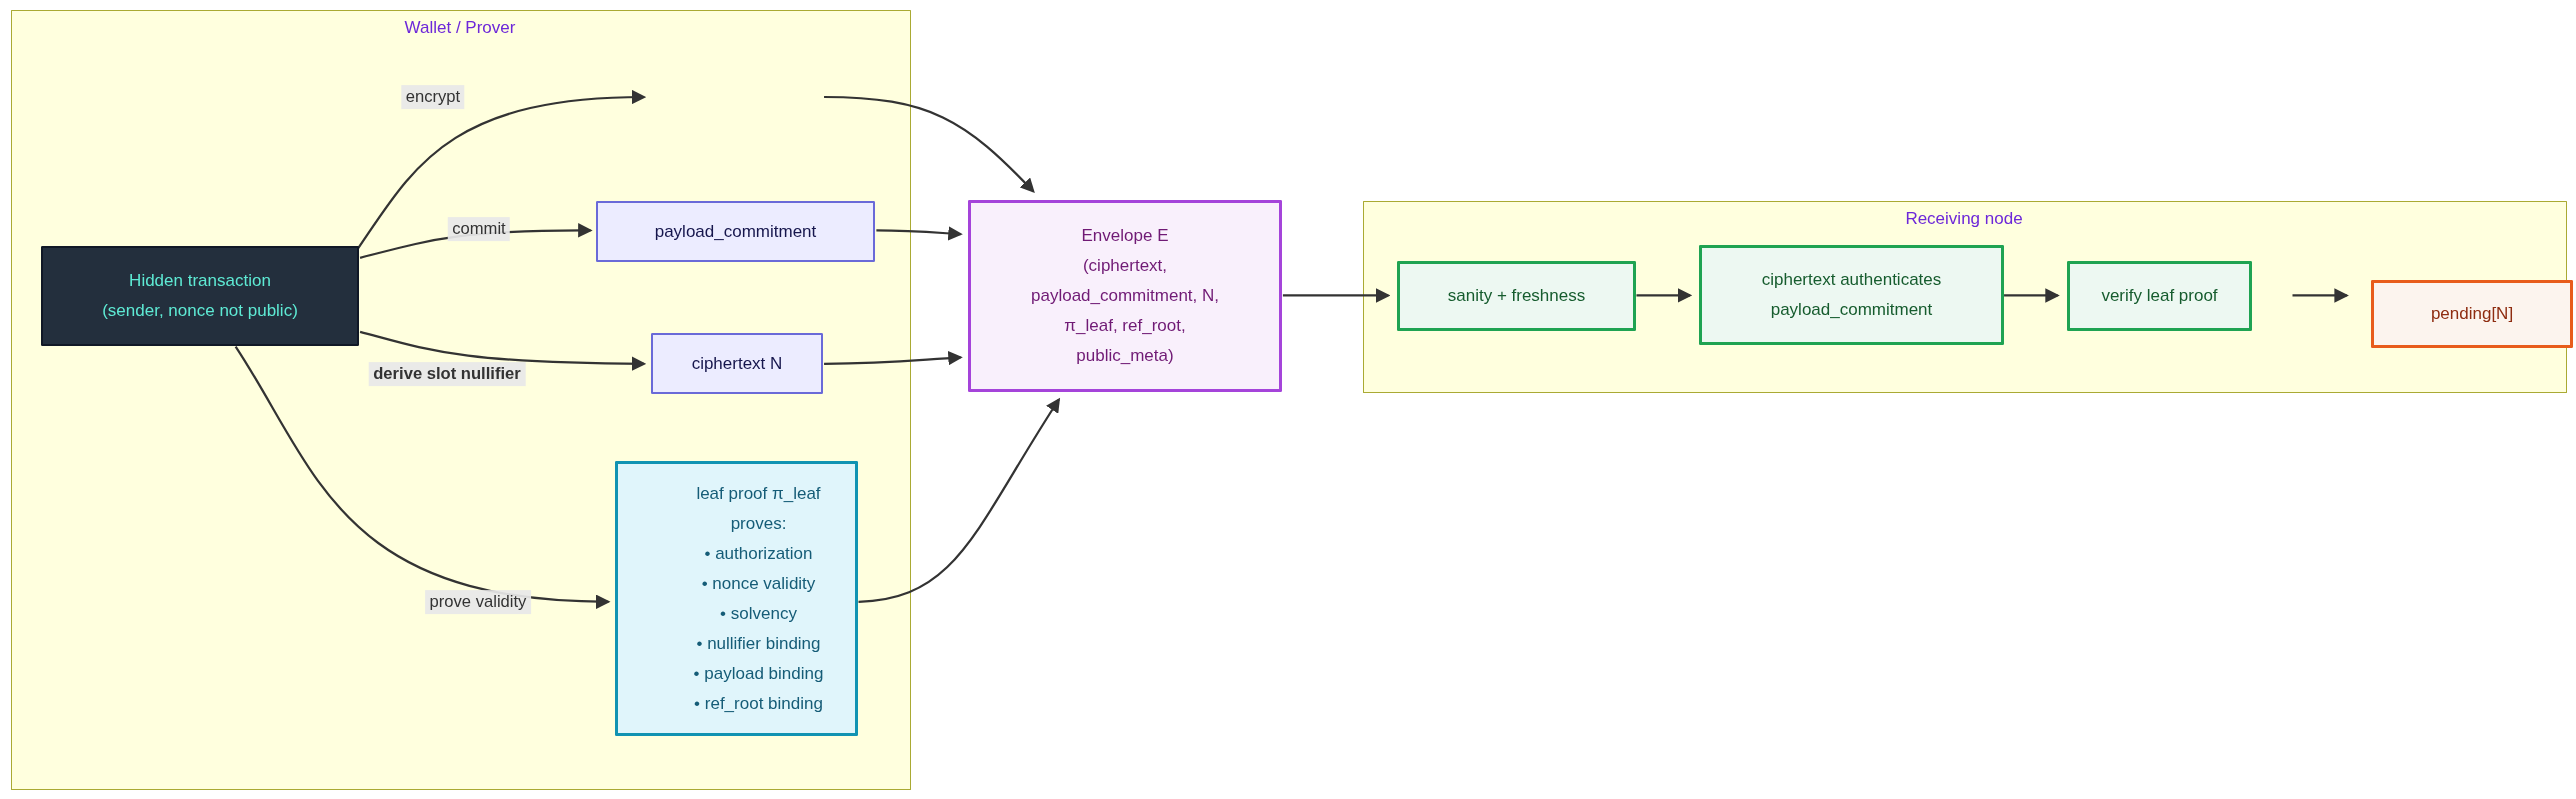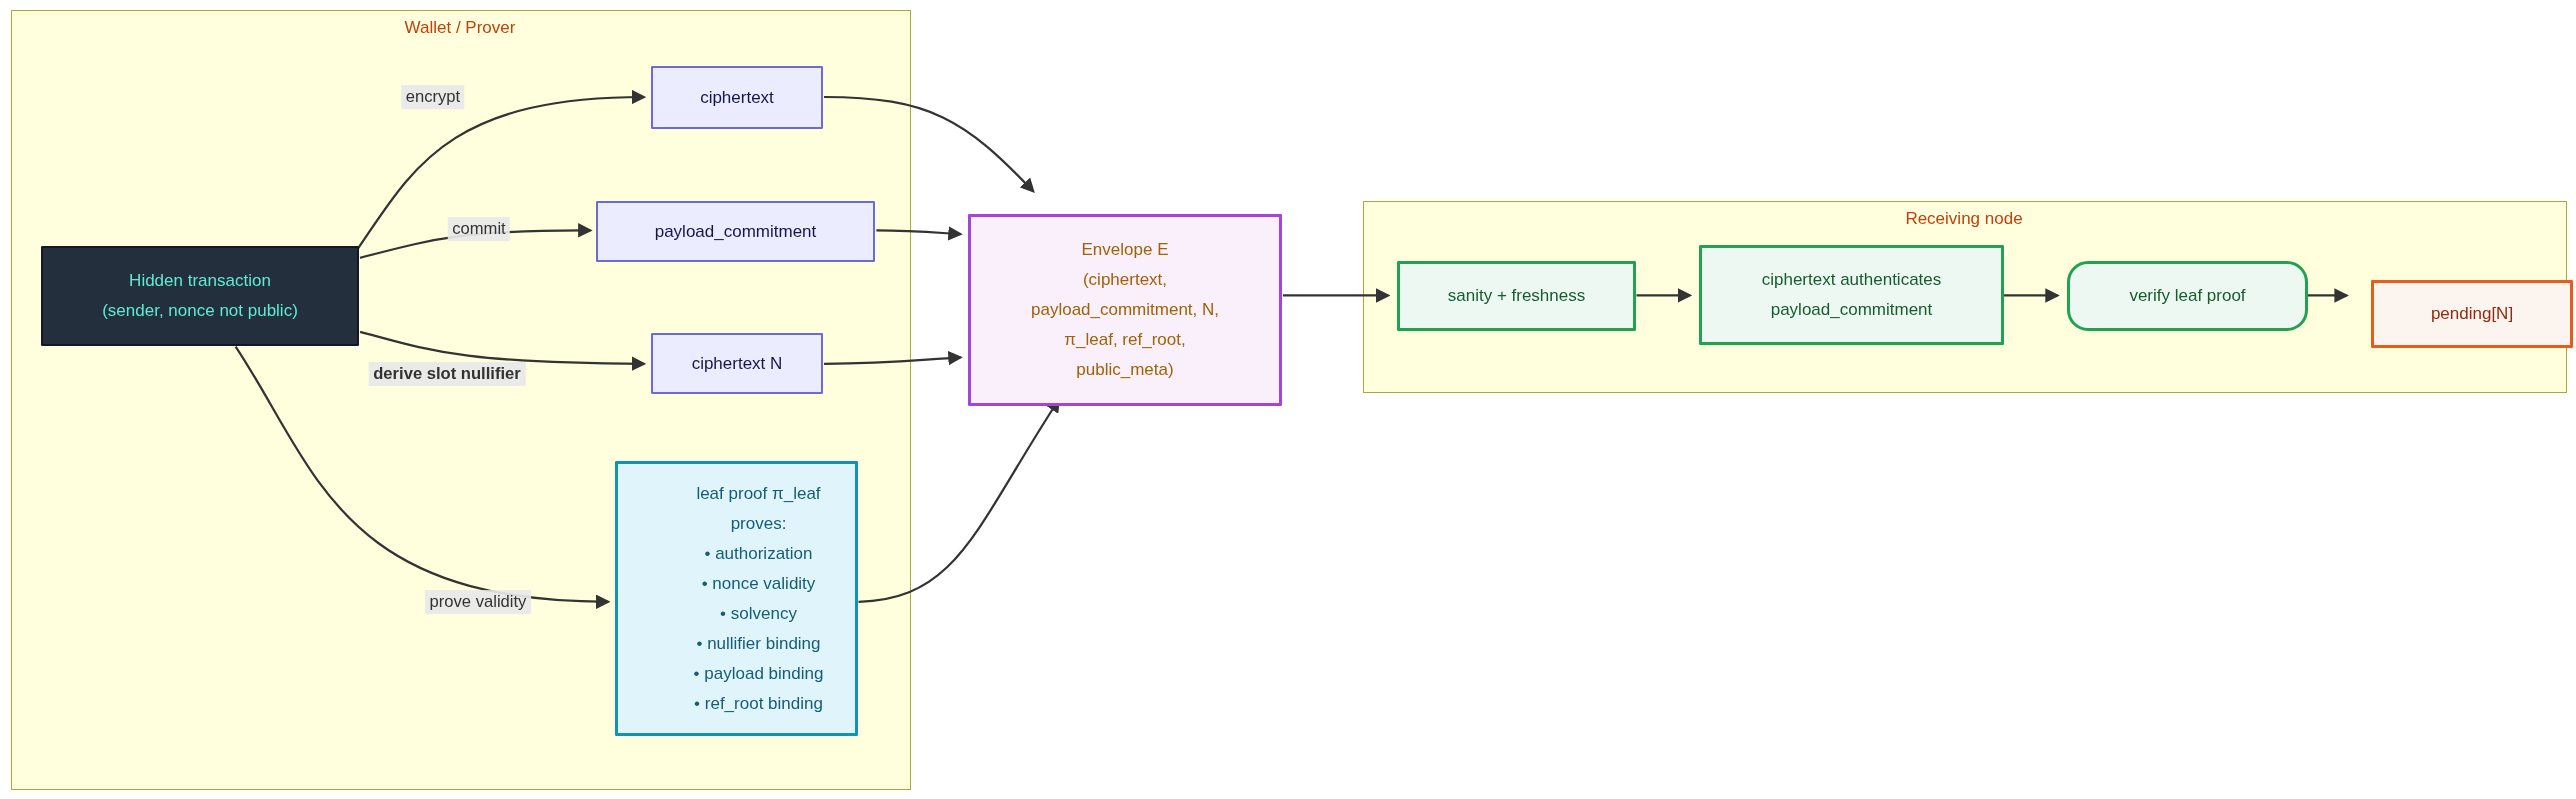--- a/index.html
+++ b/index.html
@@ -14,21 +14,21 @@
   .cluster{
     position:absolute;
     background:#ffffde;
     border:1.9px solid #aaaa33;
     border-radius:0.6px;
     z-index:1;
   }
   .cluster-title{
     position:absolute;left:0;right:8px;
     text-align:center;
-    font-size:17px;color:#c2410c;
+    font-size:17px;color:#6d28d9;
     z-index:2;
   }
   .edge-layer{position:absolute;left:0;top:0;z-index:3;pointer-events:none;}
   .edge-label{
     position:absolute;
     transform:translate(-50%,-50%);
     background:rgba(232,232,232,0.92);
     color:#333333;
     font-size:16.6px;
     padding:1.9px 4.5px;
@@ -42,21 +42,21 @@
     text-align:center;
     font-size:17px;
     line-height:30px;
     white-space:pre-line;
     border-radius:1.3px;
     z-index:5;
   }
   .node.lavender{background:#ececff;border:2.6px solid #6a6ad8;color:#16164d;}
   .node.dark{background:#232f3d;border:2.6px solid #101826;color:#5eead4;}
   .node.cyan{background:#e0f5fb;border:3.2px solid #1193b2;color:#155c77;padding-left:44px;}
-  .node.purple{background:#f9f0fc;border:3.2px solid #a544da;color:#a16207;margin-top:14px;}
+  .node.purple{background:#f9f0fc;border:3.2px solid #a544da;color:#701a75;}
   .node.green{background:#edf8f2;border:3.2px solid #1fa352;color:#165c2e;}
   .node.orange{background:#fcf4ee;border:3.2px solid #e85c1b;color:#8e2c10;}
 </style>
 </head>
 <body>
 
 <div class="canvas">
 
   <div class="cluster" style="left:11px;top:9.6px;width:898px;height:778px;"></div>
   <div class="cluster-title" style="left:11px;width:898px;top:18px;">Wallet / Prover</div>
@@ -87,21 +87,20 @@
   </svg>
 
   <div class="edge-label" style="left:433px;top:97px;">encrypt</div>
   <div class="edge-label" style="left:479px;top:229px;">commit</div>
   <div class="edge-label" style="left:447px;top:374px;font-weight:bold;">derive slot nullifier</div>
   <div class="edge-label" style="left:478px;top:602px;">prove validity</div>
 
   <div class="node dark" style="left:41px;top:246px;width:318px;height:100px;">Hidden transaction
 (sender, nonce not public)</div>
 
-  <div class="node lavender" style="left:651px;top:66px;width:172px;height:63px;">ciphertext</div>
 
   <div class="node lavender" style="left:596px;top:201px;width:279px;height:61px;">payload_commitment</div>
 
   <div class="node lavender" style="left:651px;top:333px;width:172px;height:61px;">ciphertext N</div>
 
   <div class="node cyan" style="left:615px;top:461px;width:243px;height:275px;">leaf proof π_leaf
 proves:
 • authorization
 • nonce validity
 • solvency
@@ -113,18 +112,18 @@
 (ciphertext,
 payload_commitment, N,
 π_leaf, ref_root,
 public_meta)</div>
 
   <div class="node green" style="left:1397px;top:261px;width:239px;height:70px;">sanity + freshness</div>
 
   <div class="node green" style="left:1699px;top:245px;width:305px;height:100px;">ciphertext authenticates
 payload_commitment</div>
 
-  <div class="node green" style="left:2067px;top:261px;width:241px;height:70px;border-radius:21px;">verify leaf proof</div>
+  <div class="node green" style="left:2067px;top:261px;width:185px;height:70px;">verify leaf proof</div>
 
   <div class="node orange" style="left:2356px;top:280px;width:202px;height:68px;margin-left:15px;">pending[N]</div>
 
 </div>
 
 
 </body></html>

